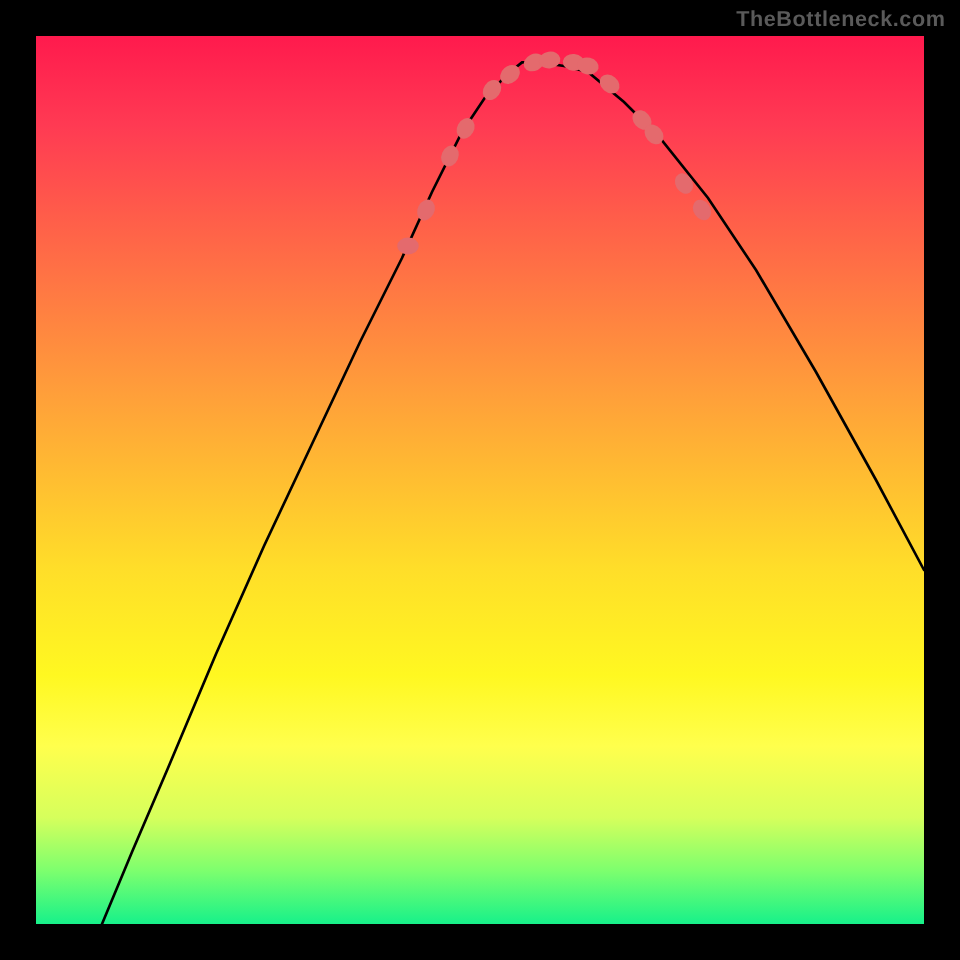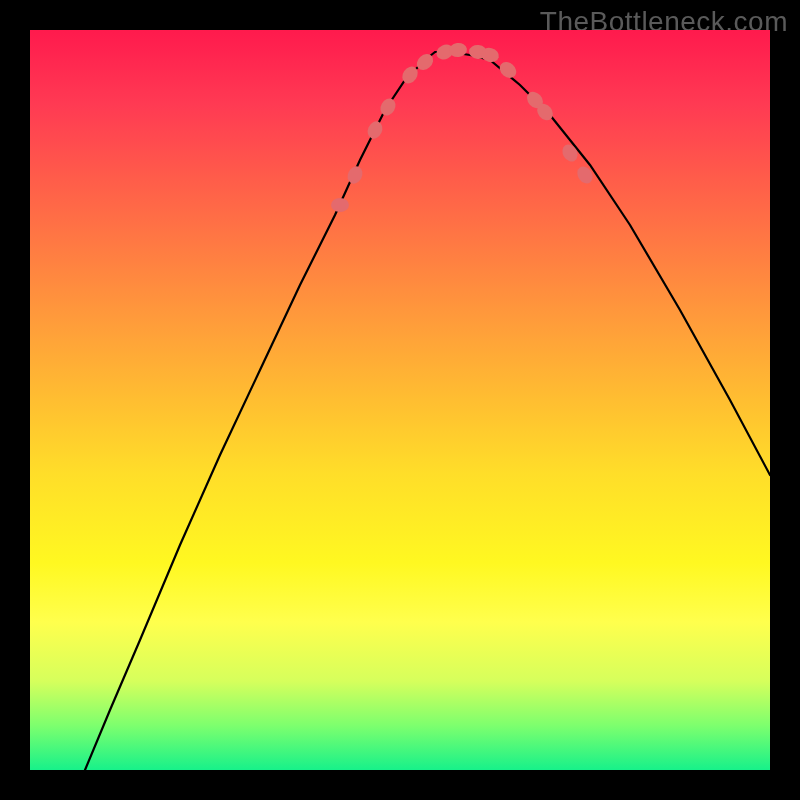--- a/index.html
+++ b/index.html
@@ -32,22 +32,22 @@
       #7dff6e 94%,
       #17f18a 100%
     );
     overflow: hidden;
   }
   .watermark {
     position: absolute;
     top: 6px;
     right: 12px;
     color: #5a5a5a;
-    font-size: 28px;
-    font-weight: 400;
+    font-size: 18px;
+    font-weight: 700;
     letter-spacing: 0.5px;
   }
   svg.curve {
     position: absolute;
     inset: 0;
     width: 100%;
     height: 100%;
   }
 </style>
 </head>

